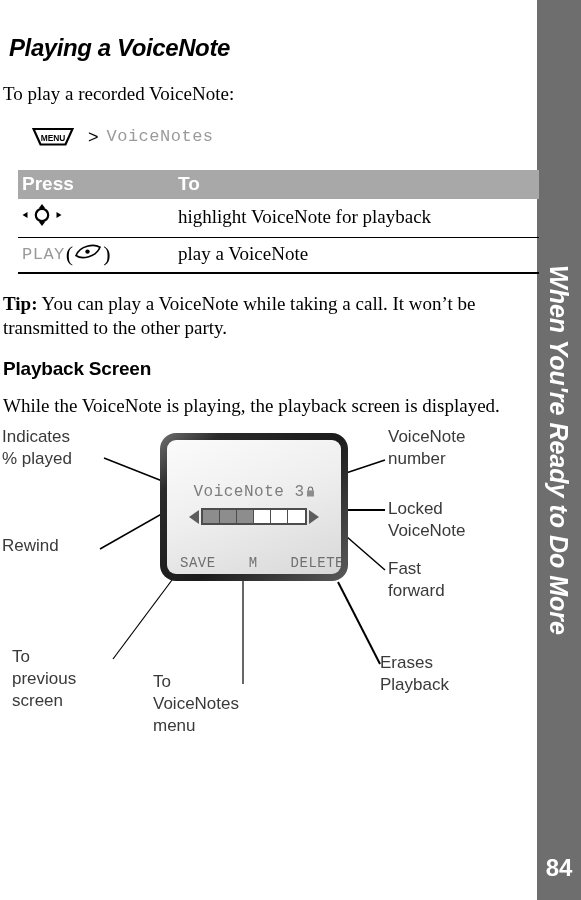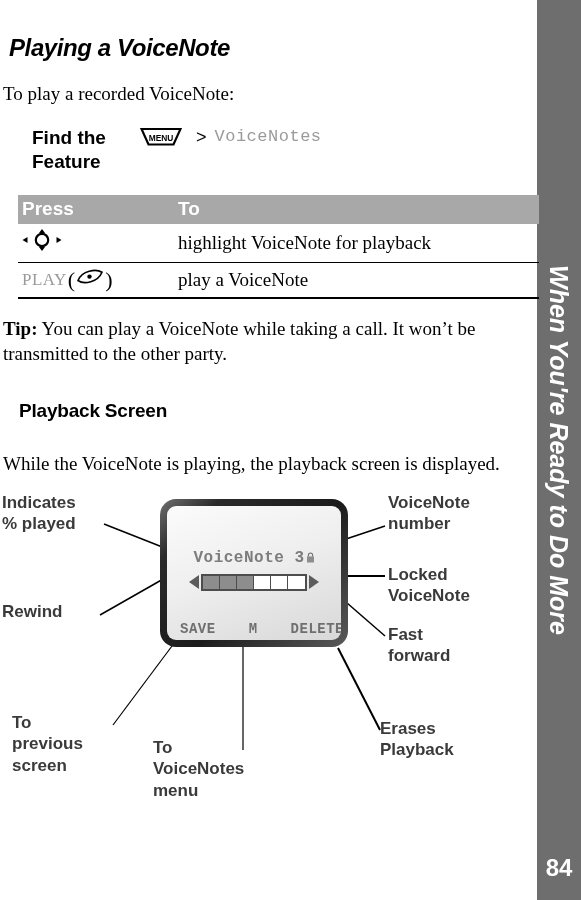--- a/index.html
+++ b/index.html
@@ -137,21 +137,21 @@
   }
   table#press-table td {
     border-bottom: 1.5px solid #000;
     padding: 5px 0 6px 4px;
     font-size: 19px;
     vertical-align: middle;
   }
   table#press-table tr.last td { border-bottom: 2px solid #000; }
   .col-press { width: 152px; }
   .key-mono {
-    font-family: Liberation Serif, serif;
+    font-family: Liberation Mono, monospace;
     font-size: 17px;
     color: #9a9a9a;
     letter-spacing: 0.5px;
   }
   .cell-flex { display: flex; align-items: center; }
   .paren {
     font-size: 22px;
     color: #000;
     padding: 0 1px;
     line-height: 1;
@@ -167,32 +167,31 @@
   }
   #tip b {
     font-family: "Liberation Serif", serif;
     font-weight: bold;
   }
 
   h2#sub-title {
     font-family: "Liberation Sans", sans-serif;
     font-weight: bold;
     font-size: 19px;
-    margin: 16px;
+    margin: 0;
     padding: 18px 0 0 3px;
     letter-spacing: -0.2px;
   }
 
   
   #figure {
     position: relative;
     width: 480px;
     height: 360px;
-    margin-top: 12px;
-    font-weight: bold;
+    margin-top: 4px;
   }
   .callout {
     position: absolute;
     font-family: "Liberation Sans", sans-serif;
     font-size: 17px;
     color: #3a3a3a;
     line-height: 1.28;
     white-space: pre-line;
   }
   #lines { position: absolute; left: 0; top: 0; }
@@ -286,21 +285,20 @@
   <div id="page-number">84</div>
 </div>
 
 <div id="content">
 
   <h1 id="title">Playing a VoiceNote</h1>
 
   <p class="body-text">To play a recorded VoiceNote:</p>
 
   <div id="find-feature">
-    <div id="ff-label">Find the Feature</div>
     <div id="ff-path">
       <span class="menu-key">
         <svg width="42" height="20" viewBox="0 0 42 20">
           <path d="M1.5 2 L40.5 2 L33.5 17.5 L8.5 17.5 Z" fill="#ffffff" stroke="#000" stroke-width="2.2"></path>
           <text x="21" y="13.6" font-family="Liberation Sans, sans-serif" font-size="8.4" font-weight="bold" text-anchor="middle" fill="#000">MENU</text>
         </svg>
       </span>
       <span class="path-gt">&gt;</span>
       <span class="path-item">VoiceNotes</span>
     </div>

